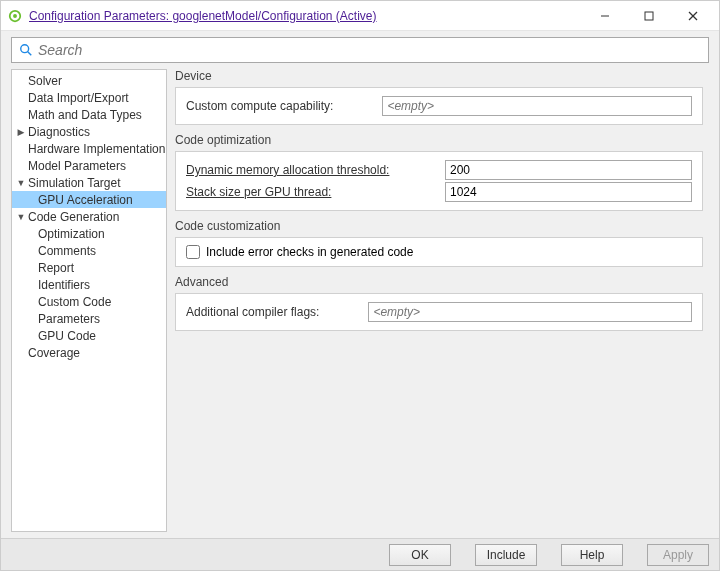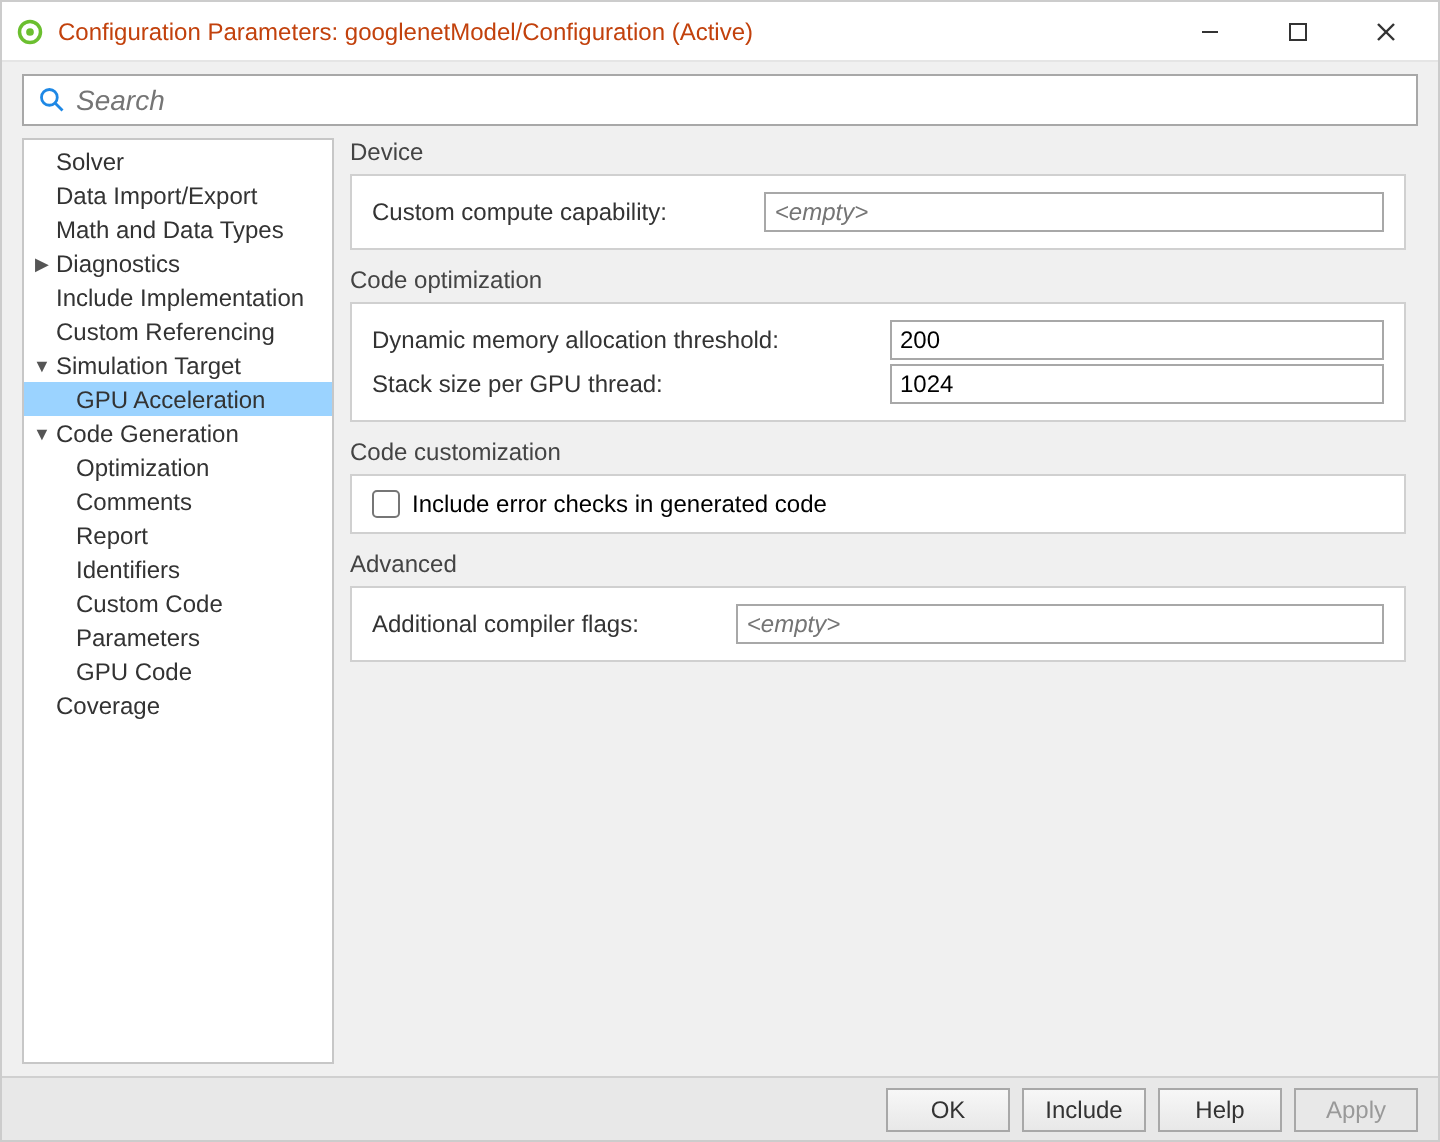--- a/index.html
+++ b/index.html
@@ -22,22 +22,23 @@
     background: #fff;
     border-bottom: 1px solid #e5e5e5;
   }
   .titlebar .app-icon {
     width: 16px; height: 16px;
     margin-right: 6px;
     display: flex; align-items: center; justify-content: center;
   }
   .titlebar .title {
     flex: 1;
-    color: #c2410c;
-    font-size: 12px;
+    color: #4c1d95;
+    font-size: 12px;
+    text-decoration: underline;
   }
   .titlebar .win-btn {
     width: 44px; height: 28px;
     display: flex; align-items: center; justify-content: center;
     color: #333;
   }
   .titlebar .win-btn svg { display:block; }
   
   .searchrow {
     padding: 6px 10px;
@@ -141,38 +142,38 @@
     padding: 0 4px;
     font-size: 12px;
     font-family: inherit;
     margin-left: 43px;
   }
   .form-row input.empty-ph {
     font-style: italic;
     color: #999;
   }
   .device-row .flabel { width: auto; }
-  .opt-row .flabel { width: 210px; }
+  .opt-row .flabel { width: 210px; text-decoration: underline; }
   .adv-row .flabel { width: auto; }
   .checkbox-row {
     display: flex;
     align-items: center;
     gap: 6px;
     padding: 1px 0;
   }
   .checkbox-row input[type="checkbox"] {
     width: 14px; height: 14px;
   }
   
   .footer {
     height: 32px;
     display: flex;
     align-items: center;
     justify-content: flex-end;
-    gap: 6px;
+    gap: 24px;
     padding: 0 10px;
     background: #e8e8e8;
     border-top: 1px solid #d0d0d0;
   }
   .footer button {
     min-width: 62px;
     height: 22px;
     border: 1px solid #a8a8a8;
     background: linear-gradient(#f7f7f7,#e8e8e8);
     font-family: inherit;
@@ -240,25 +241,25 @@
       <div class="tree-item">
         <span class="arrow"></span>
         <span class="label">Math and Data Types</span>
       </div>
       <div class="tree-item">
         <span class="arrow">▶</span>
         <span class="label">Diagnostics</span>
       </div>
       <div class="tree-item">
         <span class="arrow"></span>
-        <span class="label">Include Implementation</span>
-      </div>
-      <div class="tree-item">
-        <span class="arrow"></span>
-        <span class="label">Custom Referencing</span>
+        <span class="label">Hardware Implementation</span>
+      </div>
+      <div class="tree-item">
+        <span class="arrow"></span>
+        <span class="label">Model Parameters</span>
       </div>
       <div class="tree-item">
         <span class="arrow">▼</span>
         <span class="label">Simulation Target</span>
       </div>
       <div class="tree-item indent1 selected">
         <span class="arrow"></span>
         <span class="label">GPU Acceleration</span>
       </div>
       <div class="tree-item">

